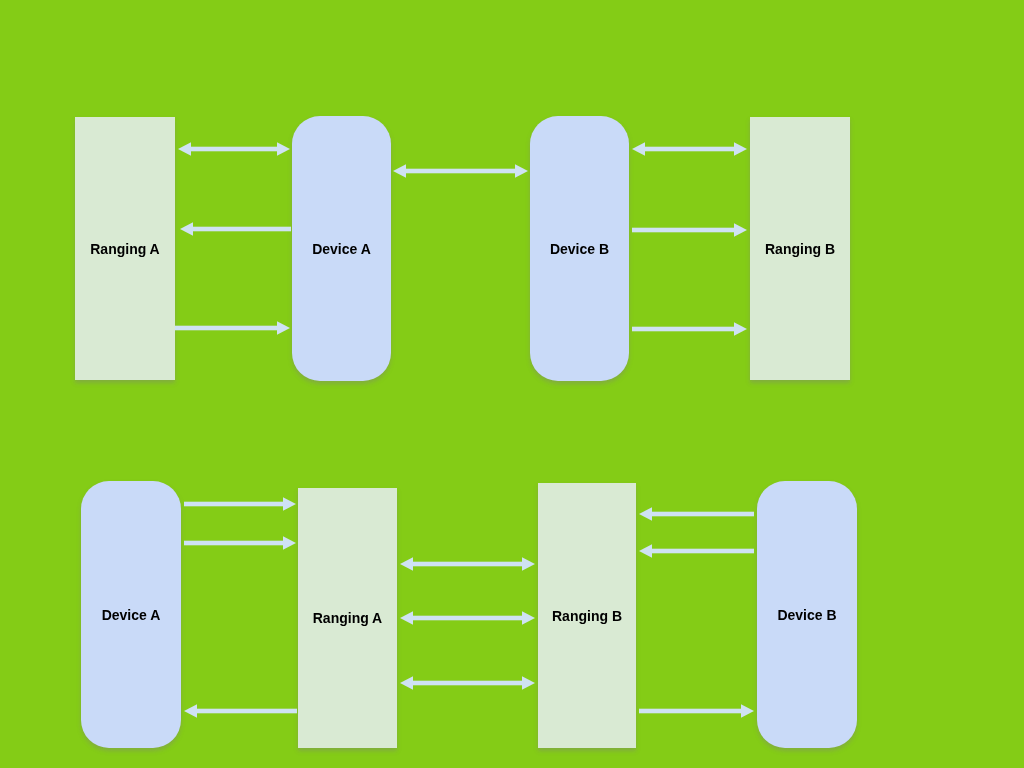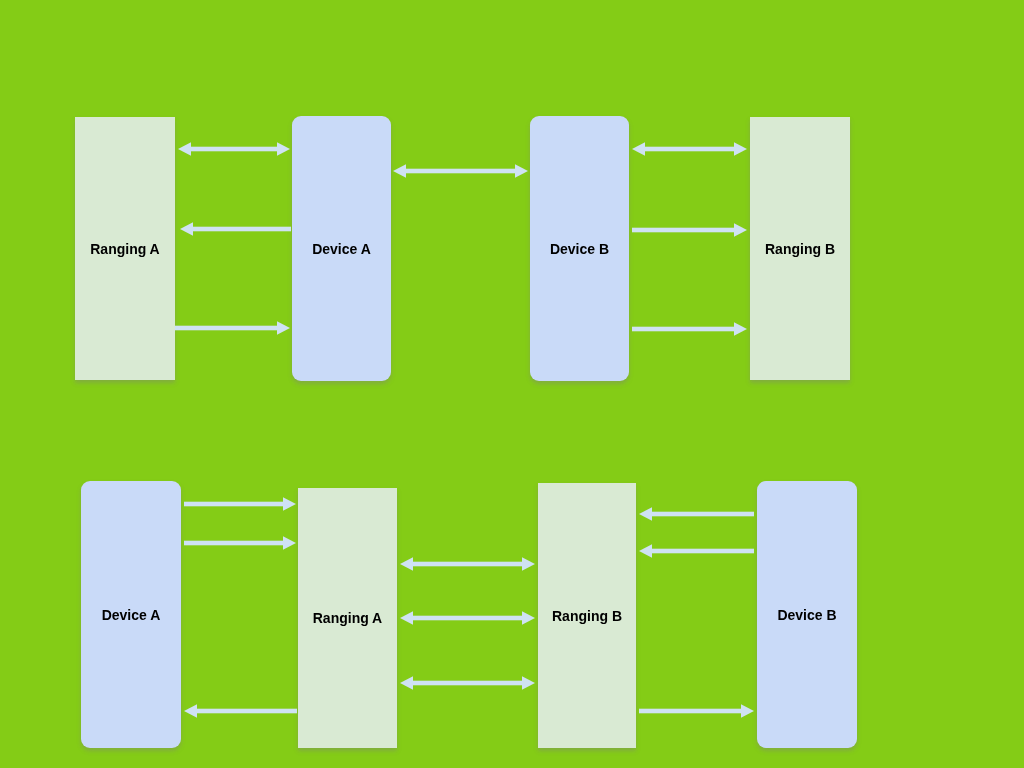--- a/index.html
+++ b/index.html
@@ -20,21 +20,21 @@
     display: flex;
     align-items: center;
     justify-content: center;
     font-weight: 700;
     font-size: 14px;
     color: #000000;
     box-shadow: 0 3px 4px rgba(125,125,125,0.38);
     box-sizing: border-box;
   }
   .node.device {
-    border-radius: 9px;
+    border-radius: 28px;
   }
   .node.ranging {
     border-radius: 0;
   }
   .node-label {
     pointer-events: none;
     white-space: nowrap;
   }
   #arrow-layer {
     position: absolute;

